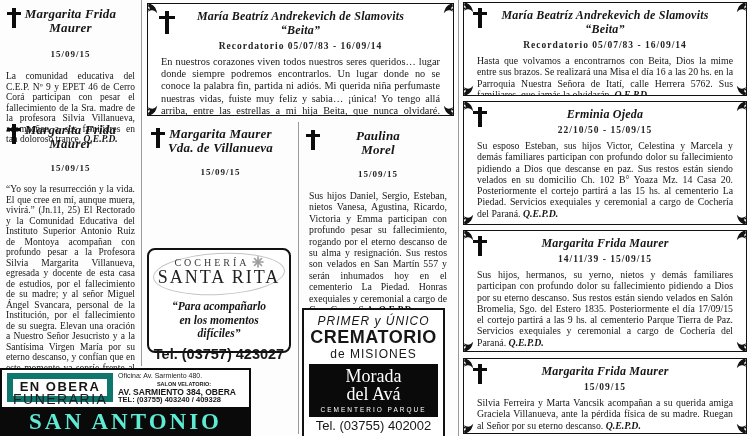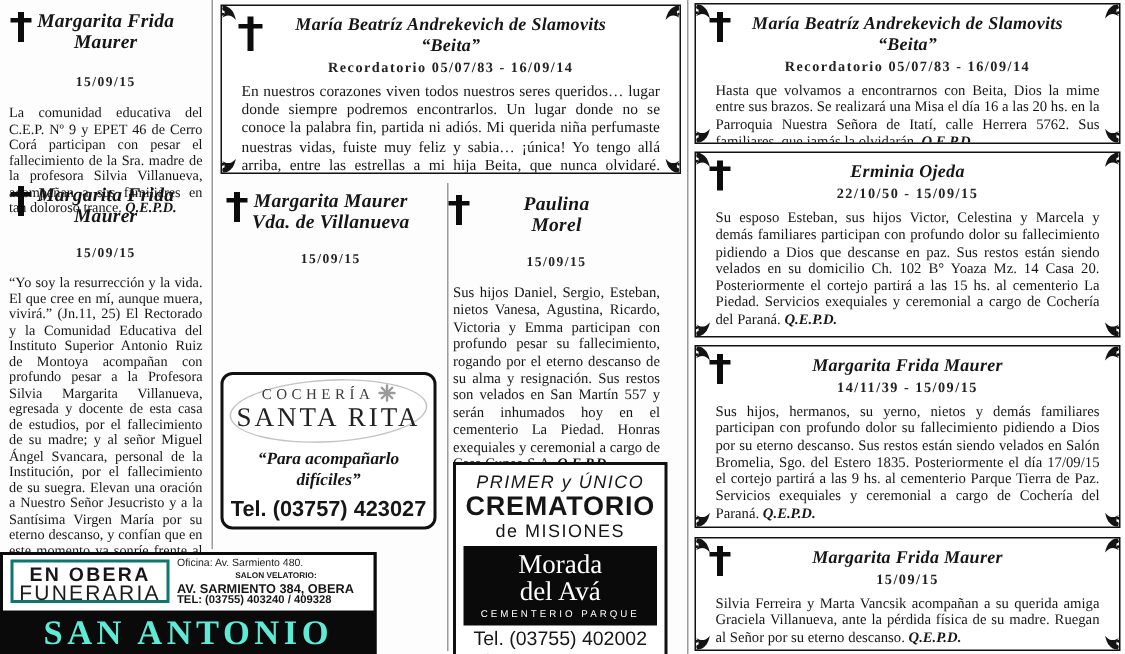--- a/index.html
+++ b/index.html
@@ -42,21 +42,21 @@
   #n-col1a .ndate{margin-top:14px;}
   #n-col1a .nbody{margin-top:12px;}
   #n-col1b{left:2px;top:120px;width:137px;}
   #n-col1b .ndate{margin-top:12px;}
   #n-col1b .nbody{margin-top:11px;}
 
   
   #n-vda{left:146px;top:124px;width:149px;}
   #n-vda .ndate{margin-top:12px;}
   #n-vda .nbody{margin-top:11px;font-size:9.8px;line-height:11.2px;}
-  #n-paulina{left:294px;top:126px;width:154px;}
+  #n-paulina{left:301px;top:126px;width:154px;}
   #n-paulina .ndate{margin-top:12px;}
   #n-paulina .nbody{margin-top:11px;font-size:9.8px;line-height:11.4px;padding:0 4px;}
 
   
   #n-beitaL{left:147px;top:3px;width:307px;height:113px;}
   #n-beitaR{left:463px;top:2px;width:284px;height:94px;}
   #n-erminia{left:463px;top:101px;width:284px;height:124px;}
   #n-mfm3{left:463px;top:230px;width:284px;height:122px;}
   #n-mfm4{left:463px;top:358px;width:284px;height:76px;}
 
@@ -82,21 +82,21 @@
   .cr-black{background:#0a0a0a;color:#fff;width:129px;margin:3px auto 0;padding:3px 0 4px;
     font-family:"Liberation Serif","DejaVu Serif",serif;}
   .cr-b1,.cr-b2{font-size:18px;line-height:18px;}
   .cr-sub{font-size:6.5px;letter-spacing:2px;margin-top:3px;font-family:"Liberation Sans",sans-serif;}
   .cr-tel,.cr-cel{font-weight:normal;font-size:13px;line-height:13px;margin-top:2px;}
 
   
   #ad-sanantonio{position:absolute;left:0;top:368px;width:251px;height:68px;background:#0a0a0a;
     border:2px solid #0a0a0a;box-sizing:border-box;font-family:"Liberation Sans","DejaVu Sans",sans-serif;}
   .sa-top{position:relative;background:#fff;height:37px;}
-  .sa-brandbox{position:absolute;left:5px;top:3px;width:106px;height:29px;border:2px solid #0f766e;
+  .sa-brandbox{position:absolute;left:5px;top:3px;width:106px;height:29px;border:6px solid #0f766e;
     box-sizing:border-box;text-align:center;}
   .sa-l1{font-weight:bold;font-size:13px;letter-spacing:1.5px;line-height:13px;margin-top:1px;}
   .sa-l2{font-size:14px;letter-spacing:1.5px;line-height:13px;color:#1c1c1c;}
   .sa-info{position:absolute;left:116px;top:2px;width:132px;line-height:8px;}
   .sa-i1{font-size:7px;color:#222;}
   .sa-i2{font-size:5.5px;font-weight:bold;text-align:center;}
   .sa-i3{font-size:8.5px;font-weight:bold;}
   .sa-i4{font-size:7.5px;font-weight:bold;}
   .sa-name{color:#5eead4;text-align:center;font-family:"Liberation Serif","DejaVu Serif",serif;
     font-weight:bold;font-size:23px;letter-spacing:3px;line-height:29px;}
@@ -194,20 +194,21 @@
                 <line x1="6" y1="1" x2="6" y2="11"></line>
                 <line x1="1" y1="6" x2="11" y2="6"></line>
                 <line x1="2.5" y1="2.5" x2="9.5" y2="9.5"></line>
                 <line x1="9.5" y1="2.5" x2="2.5" y2="9.5"></line>
               </g>
             </svg></span></div>
       <div class="sr-name">SANTA RITA</div>
     </div>
     <div class="sr-slogan">
       <div>“Para acompañarlo</div>
+      <div>en los momentos</div>
       <div>difíciles”</div>
     </div>
     <div class="sr-tel">Tel. (03757) 423027</div>
   </div>
 
   <div class="notice" id="n-paulina">
     <div class="nhead">
       <span class="cross cross-sm"></span>
       <div class="ntitle">
         <span>Paulina</span><br>

